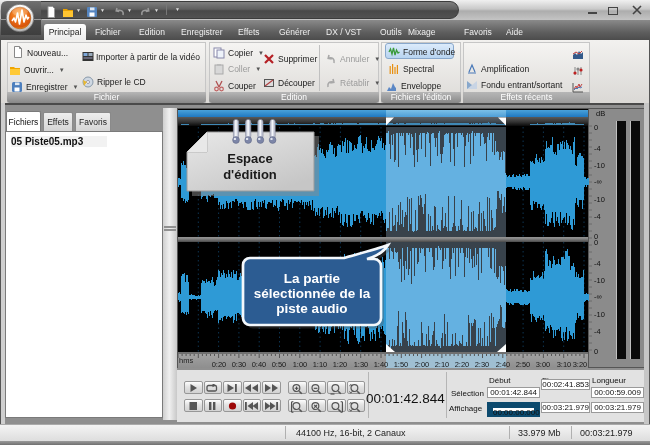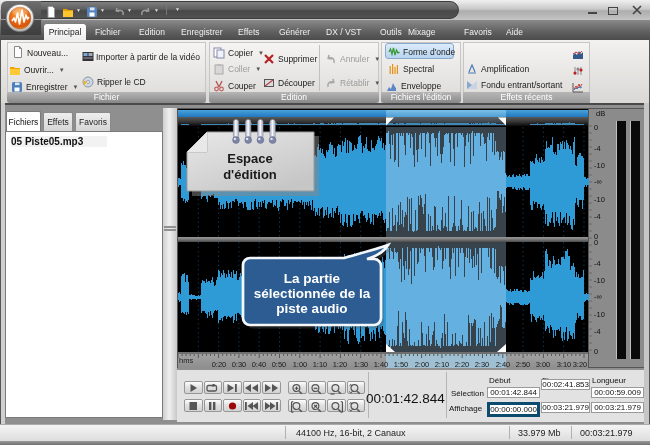--- a/index.html
+++ b/index.html
@@ -466,21 +466,21 @@
     </div>
 <div style="position:absolute;left:366px;top:391px;width:78px;text-align:center;font-size:13.5px;color:#111">00:01:42.844</div>
 <div style="position:absolute;left:489px;top:376px;font-size:8px;color:#111">Début</div>
     <div style="position:absolute;left:542px;top:376px;font-size:8px;color:#111">Fin</div>
     <div style="position:absolute;left:592px;top:376px;font-size:8px;color:#111">Longueur</div>
     <div style="position:absolute;left:451px;top:389px;font-size:8px;color:#111">Sélection</div>
     <div style="position:absolute;left:449px;top:404px;font-size:8px;color:#111">Affichage</div>
     <div style="position:absolute;left:487px;top:387px;width:53px;height:11px;background:#fff;border:1px solid #9a9a9a;font-size:8px;color:#111;text-align:center;line-height:10px;box-sizing:border-box">00:01:42.844</div>
     <div style="position:absolute;left:541px;top:379px;width:49px;height:11px;background:#fff;border:1px solid #9a9a9a;font-size:8px;color:#111;text-align:right;line-height:10px;box-sizing:border-box">00:02:41.853</div>
     <div style="position:absolute;left:591px;top:387px;width:53px;height:11px;background:#fff;border:1px solid #9a9a9a;font-size:8px;color:#111;text-align:center;line-height:10px;box-sizing:border-box">00:00:59.009</div>
-    <div style="position:absolute;left:487px;top:402px;width:53px;height:15px;background:#fff;border:3px solid #0c4a6e;font-size:8px;color:#111;text-align:center;line-height:10px;box-sizing:border-box">00:00:00.000</div>
+    <div style="position:absolute;left:487px;top:402px;width:53px;height:15px;background:#fff;border:6px solid #0c4a6e;font-size:8px;color:#111;text-align:center;line-height:10px;box-sizing:border-box">00:00:00.000</div>
     <div style="position:absolute;left:541px;top:402px;width:49px;height:11px;background:#fff;border:1px solid #9a9a9a;font-size:8px;color:#111;text-align:center;line-height:10px;box-sizing:border-box">00:03:21.979</div>
     <div style="position:absolute;left:591px;top:402px;width:53px;height:11px;background:#fff;border:1px solid #9a9a9a;font-size:8px;color:#111;text-align:center;line-height:10px;box-sizing:border-box">00:03:21.979</div>
 
 <svg width="650" height="445" style="position:absolute;left:0;top:0">
 <defs>
         <linearGradient id="np" x1="0" y1="0" x2="0.7" y2="1">
           <stop offset="0%" stop-color="#e8e8e8"></stop>
           <stop offset="100%" stop-color="#c6c6c6"></stop>
         </linearGradient>
       </defs>

